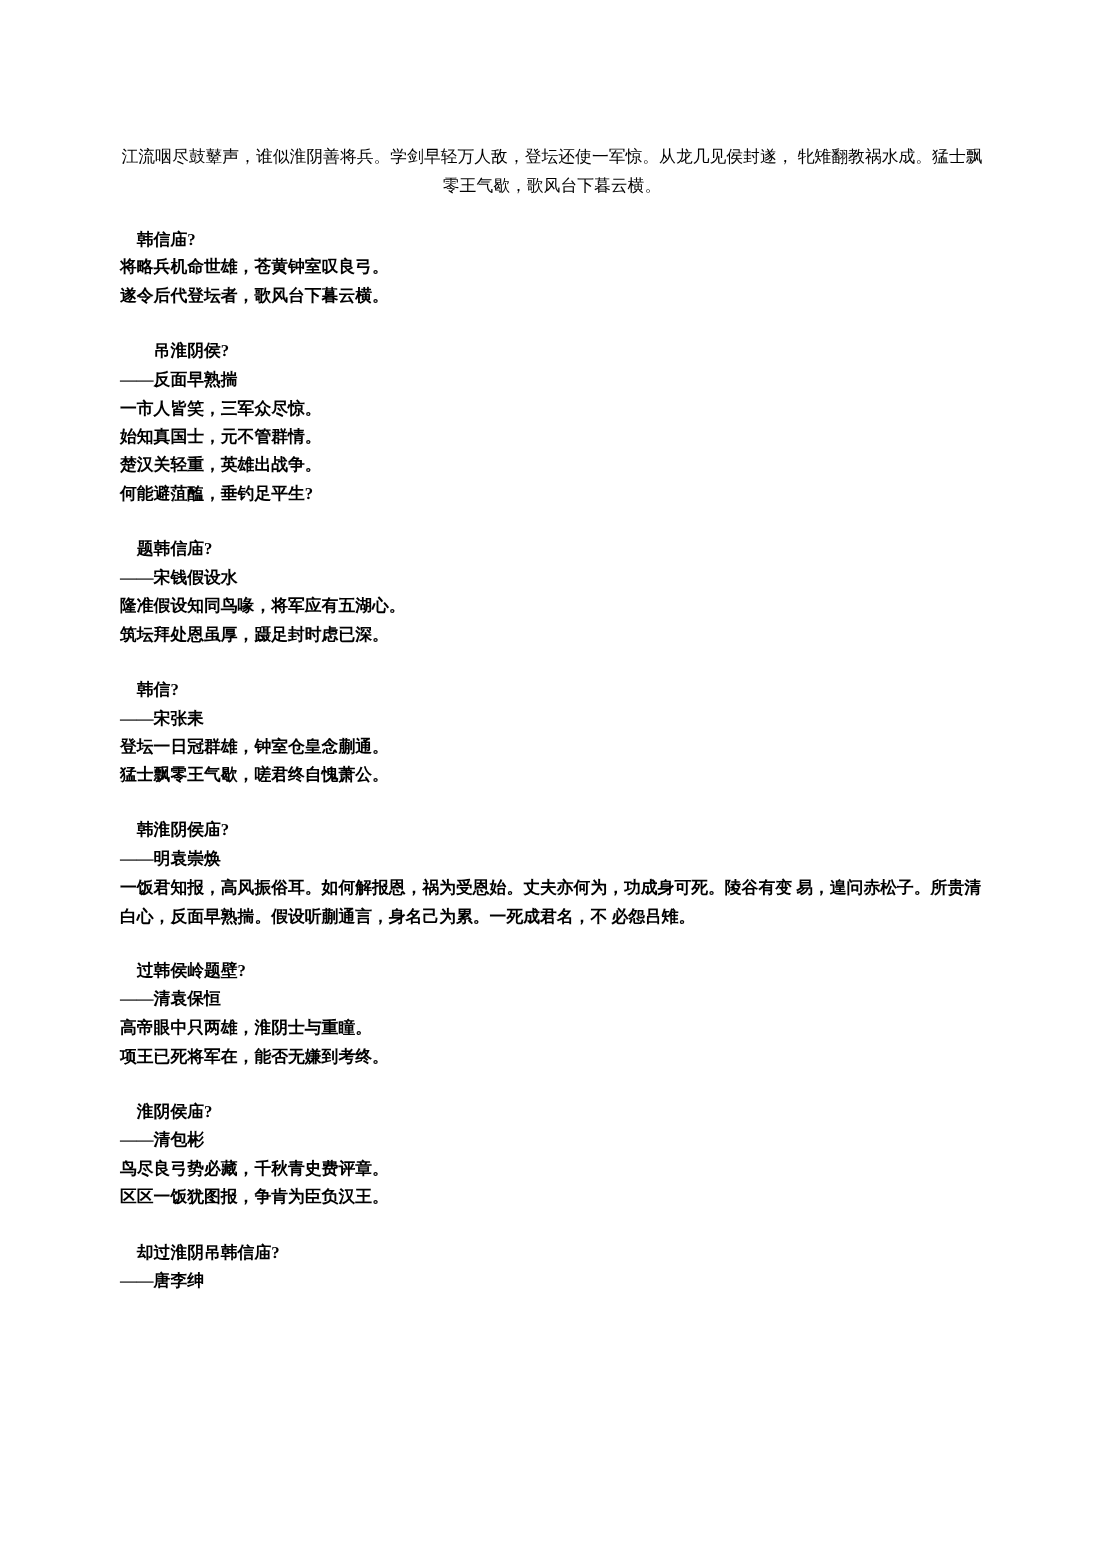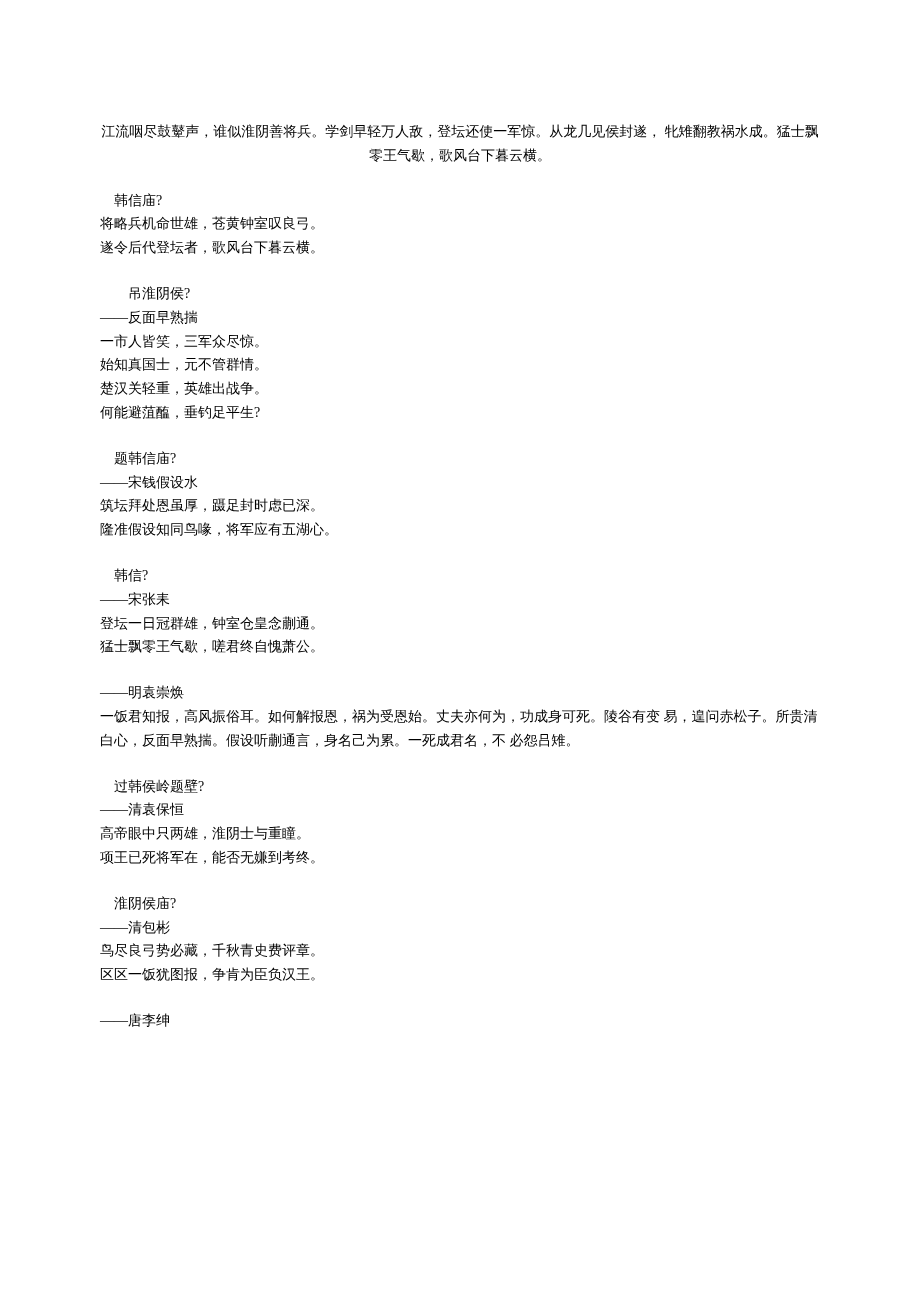--- a/index.html
+++ b/index.html
@@ -11,20 +11,21 @@
       background: #ffffff;
       font-family: "SimSun", "宋体", serif;
       font-size: 14px;
       line-height: 1.7;
       color: #000000;
       padding: 120px 100px 80px 100px;
       width: 920px;
     }
     .poem-block {
       margin-bottom: 22px;
+      font-weight: bold;
     }
     .intro-text {
       margin-bottom: 21px;
       text-align: center;
     }
     .title-line {
       text-indent: 1em;
     }
     .title-line-extra {
       text-indent: 2em;
@@ -51,41 +52,43 @@
       <div class="title-line-extra">吊淮阴侯?</div>
       <div class="author-line">——反面早熟揣</div>
       <div class="content-line">一市人皆笑，三军众尽惊。</div>
       <div class="content-line">始知真国士，元不管群情。</div>
       <div class="content-line">楚汉关轻重，英雄出战争。</div>
       <div class="content-line">何能避菹醢，垂钓足平生?</div>
     </div>
     <div class="poem-block">
       <div class="title-line">题韩信庙?</div>
       <div class="author-line">——宋钱假设水</div>
+      <div class="content-line">隆准假设知同鸟喙，将军应有五湖心。</div>
       <div class="content-line">筑坛拜处恩虽厚，蹑足封时虑已深。</div>
-      <div class="content-line">隆准假设知同鸟喙，将军应有五湖心。</div>
     </div>
     <div class="poem-block">
       <div class="title-line">韩信?</div>
       <div class="author-line">——宋张耒</div>
       <div class="content-line">登坛一日冠群雄，钟室仓皇念蒯通。</div>
       <div class="content-line">猛士飘零王气歇，嗟君终自愧萧公。</div>
     </div>
     <div class="poem-block">
+      <div class="title-line">韩淮阴侯庙?</div>
       <div class="author-line">——明袁崇焕</div>
       <div class="content-line">一饭君知报，高风振俗耳。如何解报恩，祸为受恩始。丈夫亦何为，功成身可死。陵谷有变 易，遑问赤松子。所贵清白心，反面早熟揣。假设听蒯通言，身名己为累。一死成君名，不 必怨吕雉。</div>
     </div>
     <div class="poem-block">
       <div class="title-line">过韩侯岭题壁?</div>
       <div class="author-line">——清袁保恒</div>
       <div class="content-line">高帝眼中只两雄，淮阴士与重瞳。</div>
       <div class="content-line">项王已死将军在，能否无嫌到考终。</div>
     </div>
     <div class="poem-block">
       <div class="title-line">淮阴侯庙?</div>
       <div class="author-line">——清包彬</div>
       <div class="content-line">鸟尽良弓势必藏，千秋青史费评章。</div>
       <div class="content-line">区区一饭犹图报，争肯为臣负汉王。</div>
     </div>
     <div class="poem-block">
+      <div class="title-line">却过淮阴吊韩信庙?</div>
       <div class="author-line">——唐李绅</div>
     </div>
   </div>
 
 </body></html>

